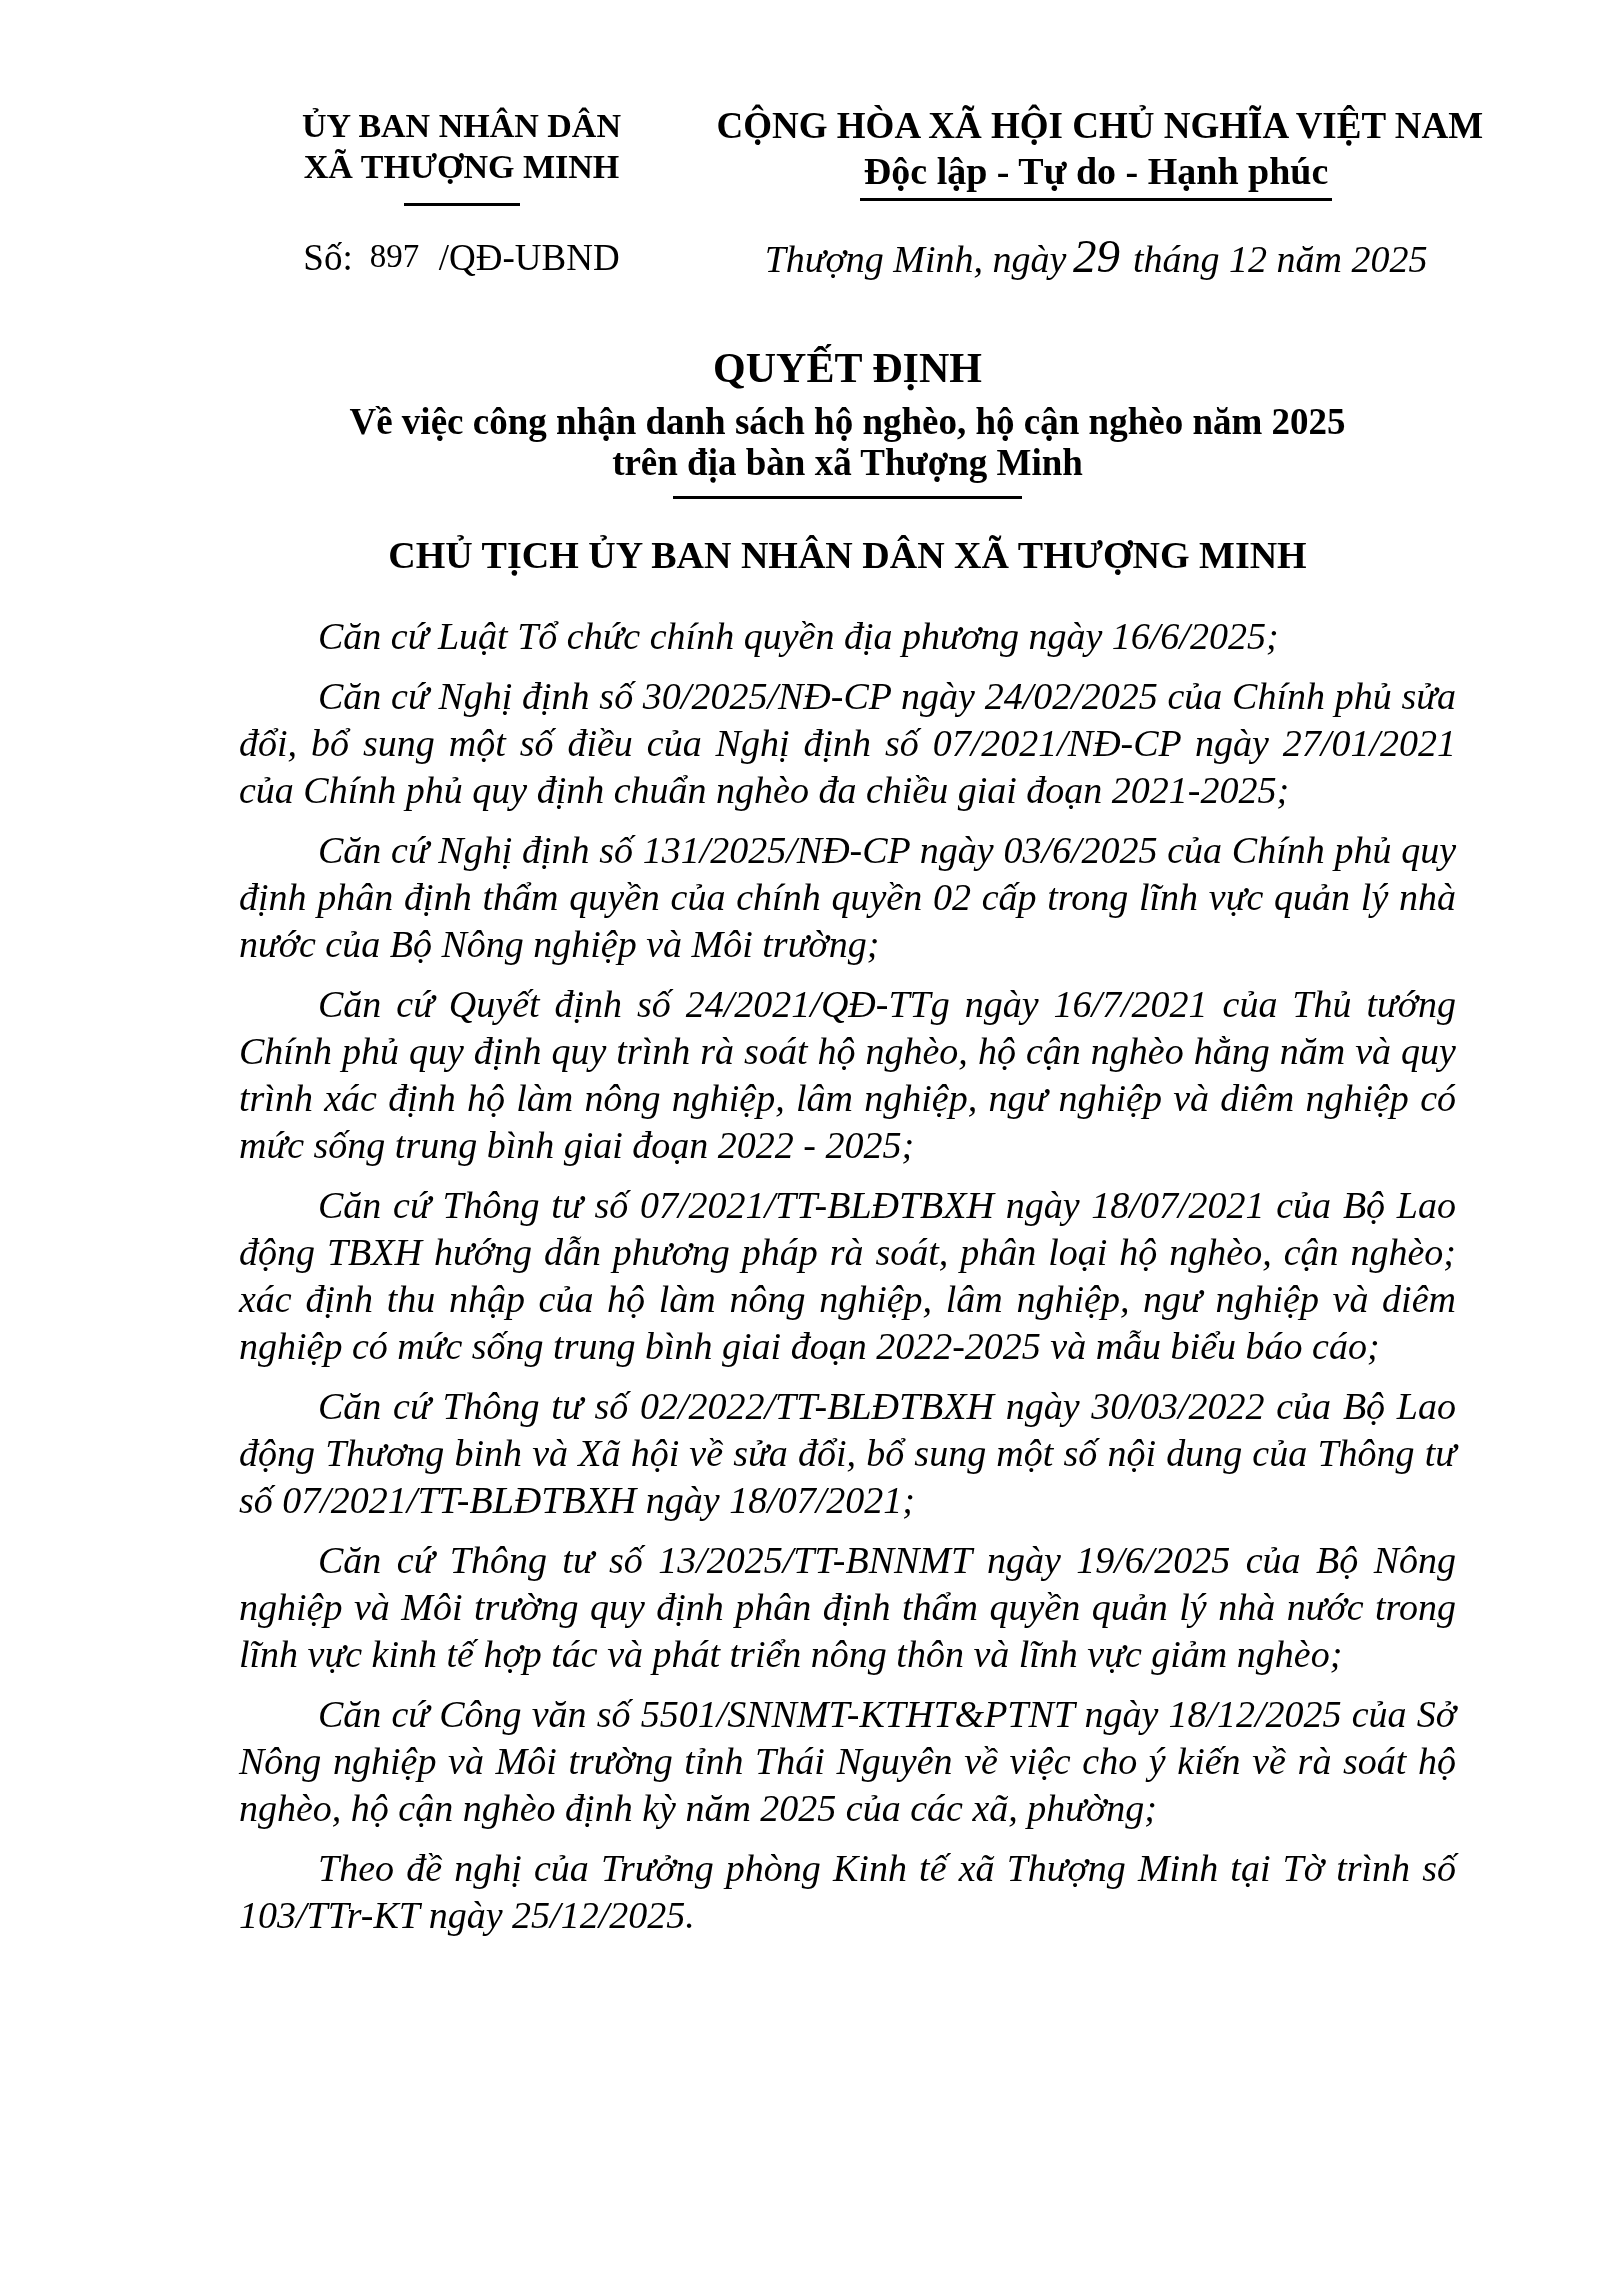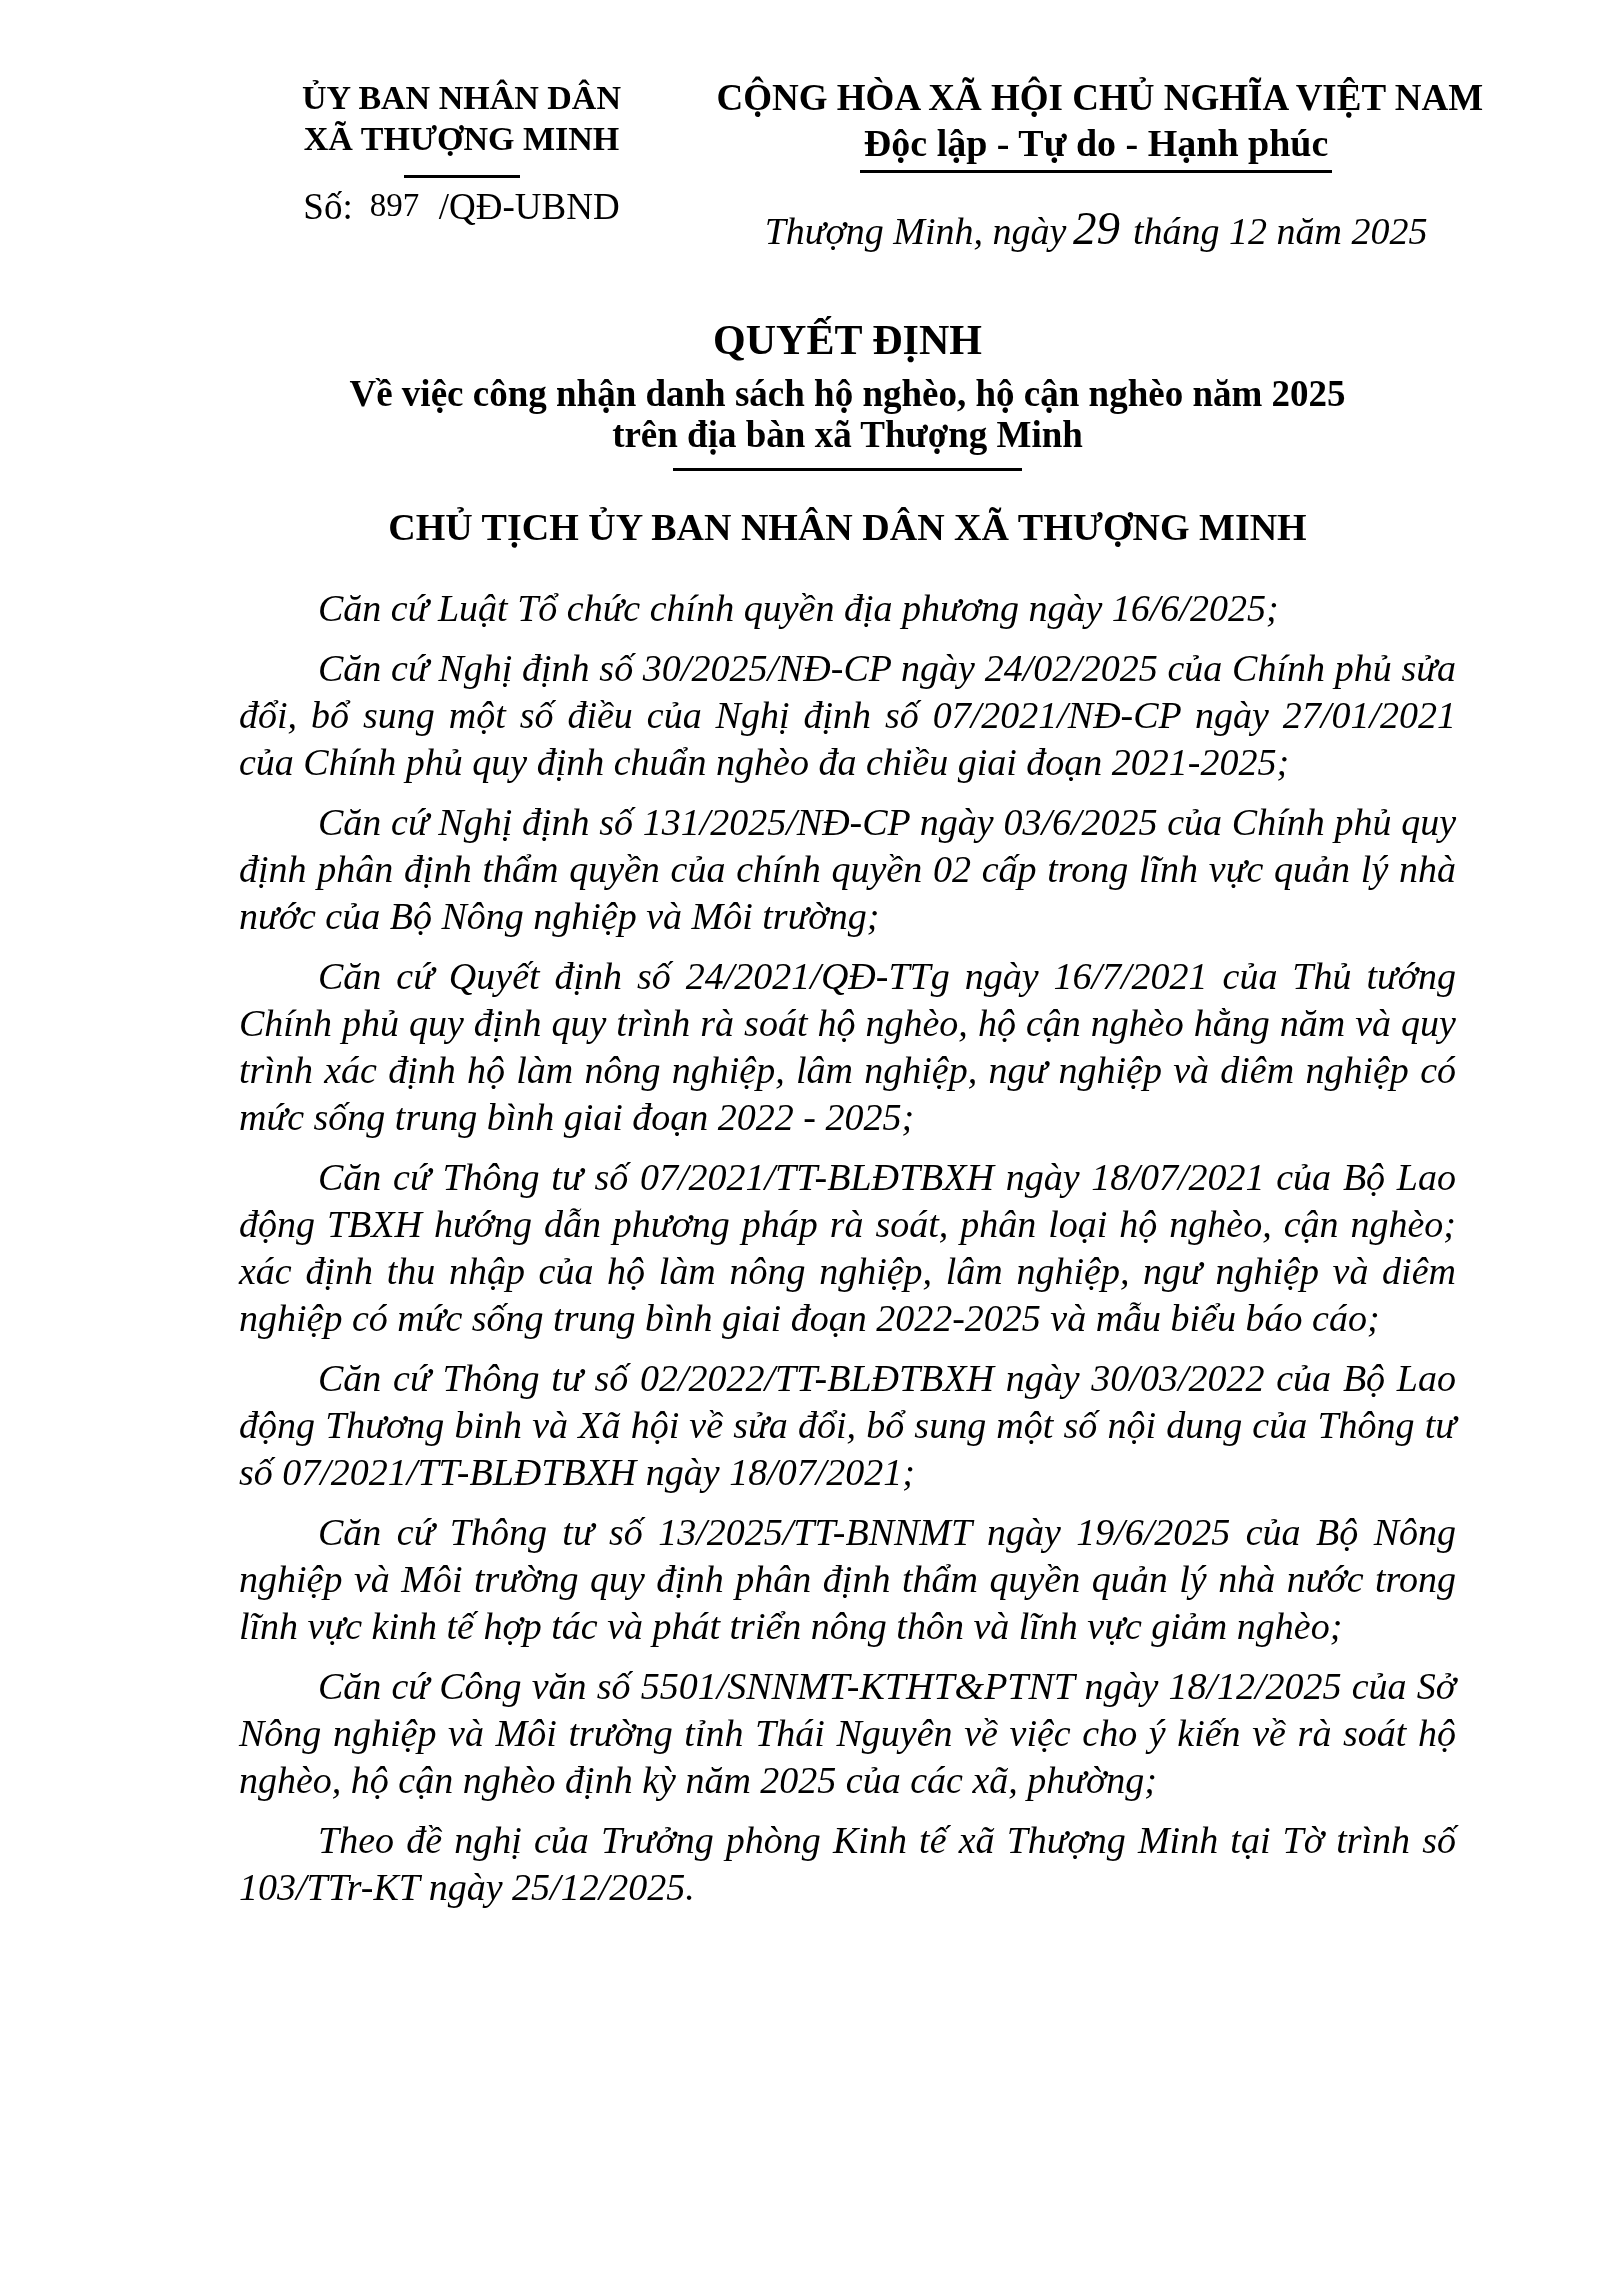--- a/index.html
+++ b/index.html
@@ -12,21 +12,21 @@
     height: 2295px;
     font-family: "Liberation Serif", "DejaVu Serif", serif;
     color: #000000;
     position: relative;
     overflow: hidden;
   }
   .page {
     box-sizing: border-box;
     width: 1623px;
     height: 1985px;
-    padding: 77px 167px 0 239px;
+    padding: 105px 167px 0 239px;
   }
   
   .header {
     display: flex;
     justify-content: space-between;
     align-items: flex-start;
   }
   .issuer-block {
     width: 445px;
     text-align: center;
@@ -38,21 +38,21 @@
     line-height: 41px;
     white-space: nowrap;
   }
   .issuer-underline {
     width: 116px;
     height: 0;
     border-bottom: 3.3px solid #000;
     margin: 15.7px auto 0 auto;
   }
   .doc-number {
-    margin-top: 7px;
+    margin-top: 30px;
     font-size: 37px;
     line-height: 43px;
     white-space: nowrap;
   }
   .doc-number .num-value {
     font-size: 33px;
     margin: 0 19.6px 0 17px;
     position: relative;
     top: -2.6px;
   }

